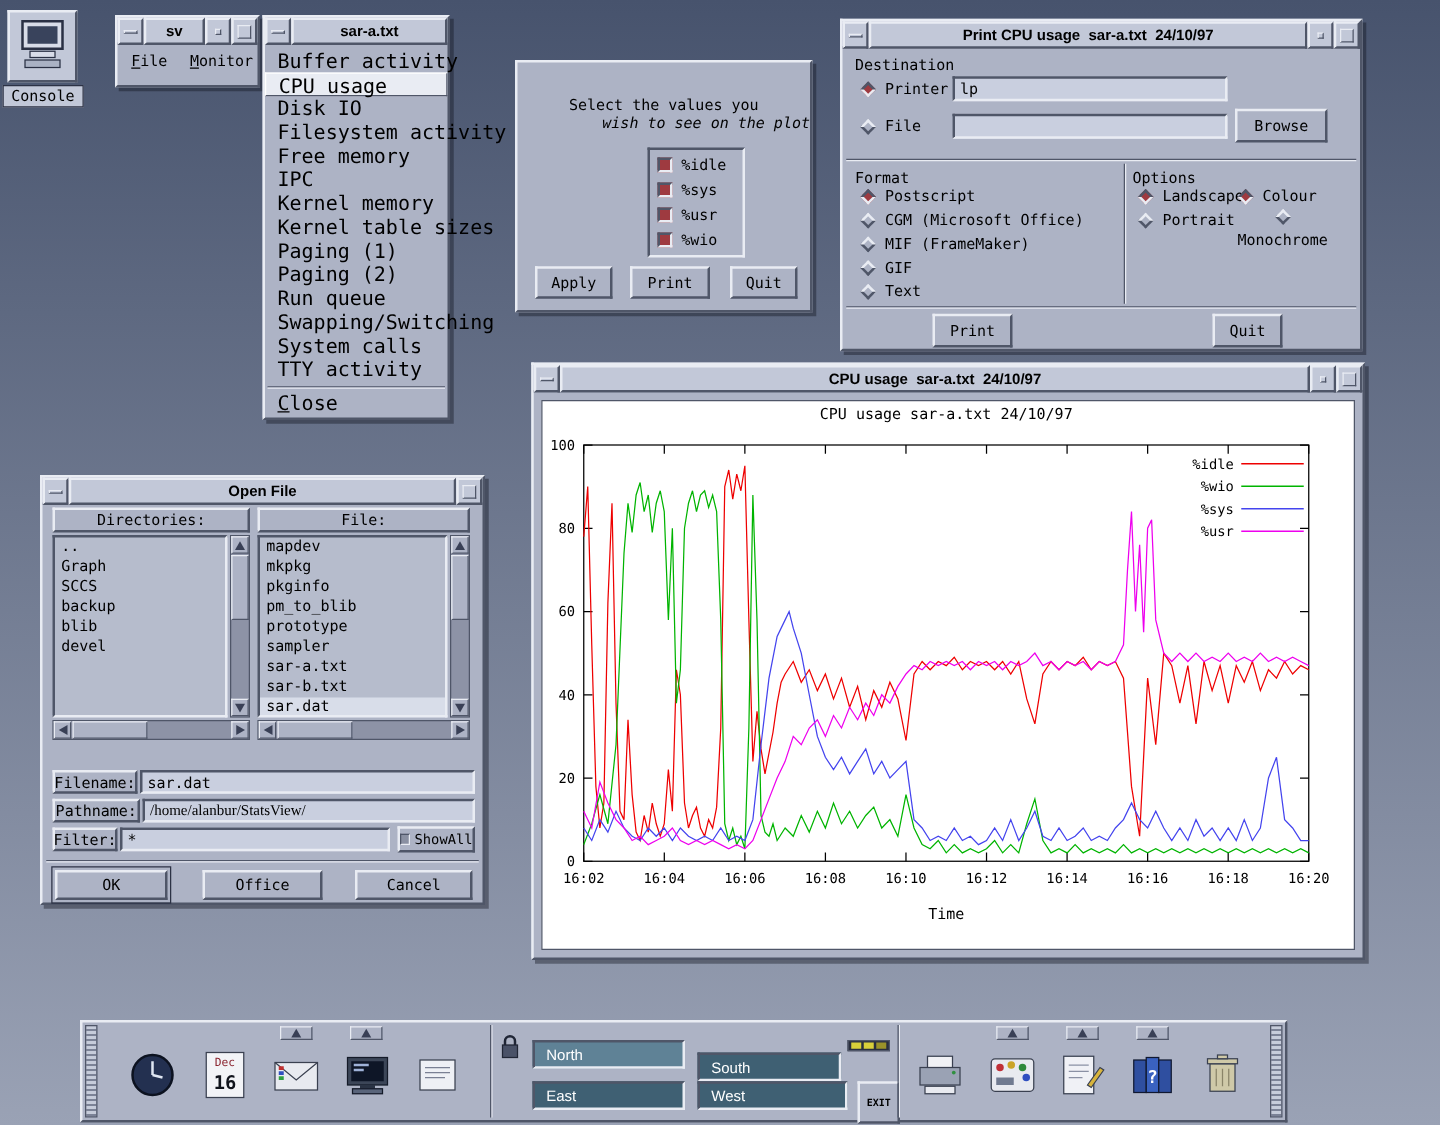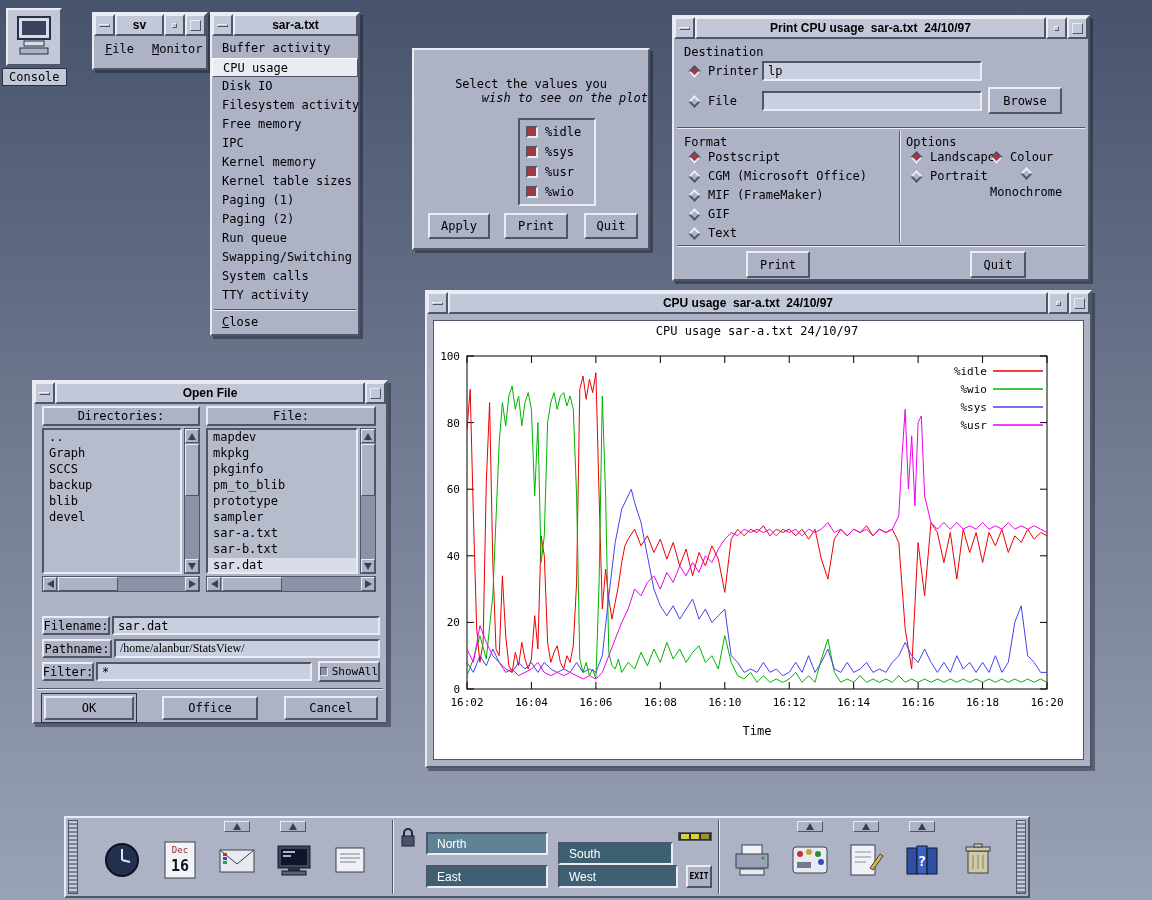--- a/index.html
+++ b/index.html
@@ -23,21 +23,21 @@
   .btn.default{outline:1px solid #2c3245;outline-offset:2px;}
   .tfield{position:absolute;height:20px;background:var(--field_bg);border:2px solid;border-color:var(--face_dark) var(--face_light) var(--face_light) var(--face_dark);font:12px "DejaVu Sans Mono",monospace;padding:0 4px;color:#000;}
   .label{position:absolute;font:12px "DejaVu Sans Mono",monospace;white-space:pre;}
   .label-raised{position:absolute;font:12px "DejaVu Sans Mono",monospace;background:var(--face);border:2px solid;border-color:var(--face_light) var(--face_dark) var(--face_dark) var(--face_light);display:flex;align-items:center;justify-content:center;white-space:pre;}
   .row{position:absolute;display:flex;align-items:center;gap:7px;font-size:12px;white-space:pre;}
   .dia{width:9px;height:9px;background:var(--face);border:2px solid;border-color:var(--face_light) var(--face_dark) var(--face_dark) var(--face_light);transform:rotate(45deg);flex:none;margin:0 2px;}
   .dia.on{background:var(--toggle_on);border-color:var(--face_dark) var(--face_light) var(--face_light) var(--face_dark);}
   .chk{width:12px;height:12px;border:2px solid;border-color:var(--face_dark) var(--face_light) var(--face_light) var(--face_dark);background:var(--toggle_on);flex:none;}
   .hsep{position:absolute;height:2px;border-top:1px solid var(--face_dark);border-bottom:1px solid var(--face_light);}
   .vsep{position:absolute;width:2px;border-left:1px solid var(--face_dark);border-right:1px solid var(--face_light);}
-  .mrow{height:19px;line-height:17px;padding:1px 10px;font-size:12px;white-space:pre;}
+  .mrow{height:19px;line-height:17px;padding:1px 10px;font-size:16px;white-space:pre;}
   .mrow.selected{background:var(--face_light);border:1px solid;border-color:#fff var(--face_dark) var(--face_dark) #fff;}
   .mnemonic::first-letter{text-decoration:underline;}
   .listbox{position:absolute;background:var(--list_bg);border:2px solid;border-color:var(--face_dark) var(--face_light) var(--face_light) var(--face_dark);overflow:hidden;}
   .lrow{height:16px;line-height:15px;padding:0 5px;font-size:12px;white-space:pre;}
   .lrow.sel-row{background:var(--selection_bg);}
   .vscroll{position:absolute;width:16px;background:#8d93a6;border:1px solid var(--face_dark);display:flex;flex-direction:column;align-items:center;}
   .hscroll{position:absolute;height:16px;background:#8d93a6;border:1px solid var(--face_dark);display:flex;flex-direction:row;align-items:center;}
   .sbtn{flex:none;width:14px;height:14px;background:var(--face);border:1px solid;border-color:var(--face_light) var(--face_dark) var(--face_dark) var(--face_light);display:flex;align-items:center;justify-content:center;}
   .vthumb{flex:none;width:14px;height:52px;margin:1px 0;background:var(--face);border:1px solid;border-color:var(--face_light) var(--face_dark) var(--face_dark) var(--face_light);}
   .hthumb{flex:none;height:14px;width:60px;margin:0 1px;background:var(--face);border:1px solid;border-color:var(--face_light) var(--face_dark) var(--face_dark) var(--face_light);}
@@ -417,21 +417,21 @@
     <div style="position:absolute;left:612px;top:14px;width:34px;height:9px;background:#2a2f3e;border:1px solid var(--face_dark);display:flex;gap:2px;align-items:center;padding:0 2px;">
       <span style="width:8px;height:5px;background:#d8cf3a;display:inline-block;"></span>
       <span style="width:8px;height:5px;background:#d8cf3a;display:inline-block;"></span>
       <span style="width:8px;height:5px;background:#9a922a;display:inline-block;"></span>
     </div>
 
     <div class="ws-btn active" style="left:360px;top:14px;">North</div>
     <div class="ws-btn" style="left:492px;top:24px;width:115px;">South</div>
     <div class="ws-btn" style="left:360px;top:47px;">East</div>
     <div class="ws-btn" style="left:492px;top:47px;width:120px;">West</div>
-    <div class="btn" style="left:620px;top:47px;width:26px;height:23px;font-size:8px;font-weight:bold;padding:4px;">EXIT</div>
+    <div class="btn" style="left:620px;top:47px;width:26px;height:23px;font-size:8px;font-weight:bold;padding:15px;">EXIT</div>
 
     <div class="vsep" style="left:652px;top:2px;height:74px;"></div>
 
     <div class="picon" style="left:662px;">
       <svg width="44" height="44" viewBox="0 0 44 44">
           <rect x="12" y="7" width="20" height="10" fill="#f0f1f5" stroke="#3a4050"></rect>
           <rect x="6" y="16" width="32" height="14" fill="#9aa2b4" stroke="#3a4050"></rect>
           <rect x="10" y="31" width="24" height="6" fill="#e8eaf0" stroke="#3a4050"></rect>
           <circle cx="33" cy="20" r="1.5" fill="#2f9040"></circle>
         </svg>

